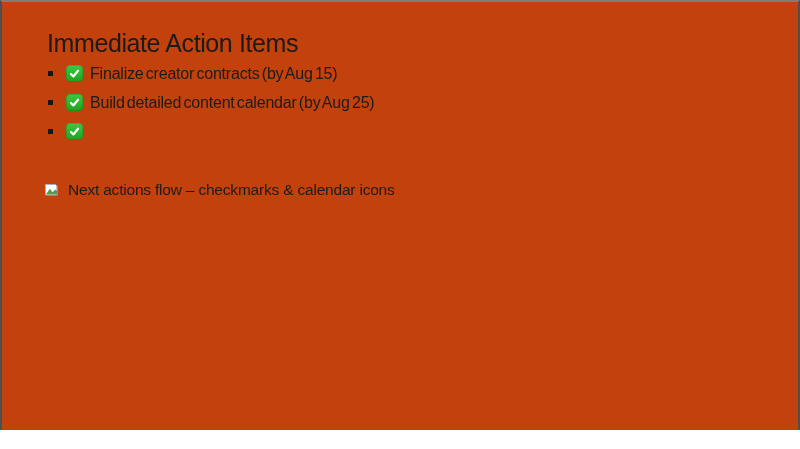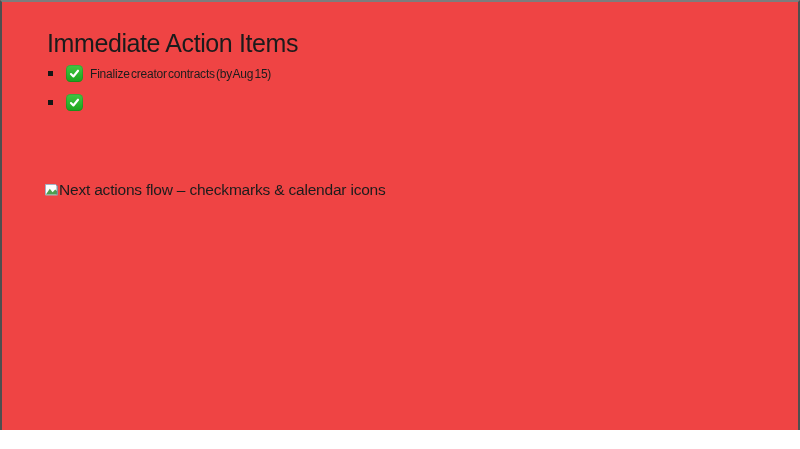--- a/index.html
+++ b/index.html
@@ -18,21 +18,21 @@
   
   .slide-frame {
     position: absolute;
     left: 0; top: 0;
     width: 800px;
     height: 430px;
     box-sizing: border-box;
     border-top: 2px solid #7d7d7d;
     border-left: 2px solid #4f4f4f;
     border-right: 2px solid #4f4f4f;
-    background: #ef4444;
+    background: #c2410c;
   }
   .slide-title {
     position: absolute;
     left: 45px;
     top: 27px;
     margin: 0;
     font-size: 25px;
     font-weight: 400;
     letter-spacing: -0.4px;
     color: #1b1b1b;
@@ -66,32 +66,33 @@
     border-radius: 4.5px;
     background: linear-gradient(180deg, #43c543 0%, #2eb42e 55%, #1da21d 100%);
     box-shadow: inset 0 0 0 1px rgba(0,0,0,0.12);
     display: inline-flex;
     align-items: center;
     justify-content: center;
     margin-right: 7px;
   }
   .check-icon svg { display: block; }
   .item-text {
-    font-size: 12px;
+    font-size: 16px;
     letter-spacing: -0.2px;
     color: #1c1c1c;
     word-spacing: -2px;
   }
   .caption-row {
     position: absolute;
     left: 43px;
     top: 179px;
     display: inline-flex;
     align-items: center;
     white-space: nowrap;
+    gap: 9px;
   }
   .broken-image-icon {
     width: 14px;
     height: 15px;
     flex: 0 0 auto;
     display: inline-flex;
     align-items: center;
   }
   .caption-text {
     font-size: 15.5px;
@@ -117,20 +118,29 @@
         </span>
         <span class="item-text">Finalize creator contracts (by Aug 15)</span>
       </li>
       <li class="action-item">
         <span class="bullet-square"></span>
         <span class="check-icon">
           <svg width="13" height="13" viewBox="0 0 14 14" aria-hidden="true">
             <polyline points="3.2,7.6 5.8,10.2 10.8,4.0" fill="none" stroke="#ffffff" stroke-width="2.3" stroke-linecap="round" stroke-linejoin="round"></polyline>
           </svg>
         </span>
+        <span class="item-text">Build detailed content calendar (by Aug 25)</span>
+      </li>
+      <li class="action-item">
+        <span class="bullet-square"></span>
+        <span class="check-icon">
+          <svg width="13" height="13" viewBox="0 0 14 14" aria-hidden="true">
+            <polyline points="3.2,7.6 5.8,10.2 10.8,4.0" fill="none" stroke="#ffffff" stroke-width="2.3" stroke-linecap="round" stroke-linejoin="round"></polyline>
+          </svg>
+        </span>
       </li>
     </ul>
 
     <div class="caption-row">
       <span class="broken-image-icon">
         <svg width="14" height="14" viewBox="0 0 14 14" aria-hidden="true">
           <path d="M0.5 1.5 H10.5 L12.5 3.2 V12 H0.5 Z" fill="#fdfdfd" stroke="#a0b3c6" stroke-width="1"></path>
           <path d="M0.9 11.6 L4.8 5.8 L7.6 9.2 L10.2 6.4 L12.1 8.2 V11.6 Z" fill="#4f9e4f"></path>
           <line x1="12.1" y1="2.2" x2="12.1" y2="11.8" stroke="#6d7987" stroke-width="1"></line>
         </svg>

